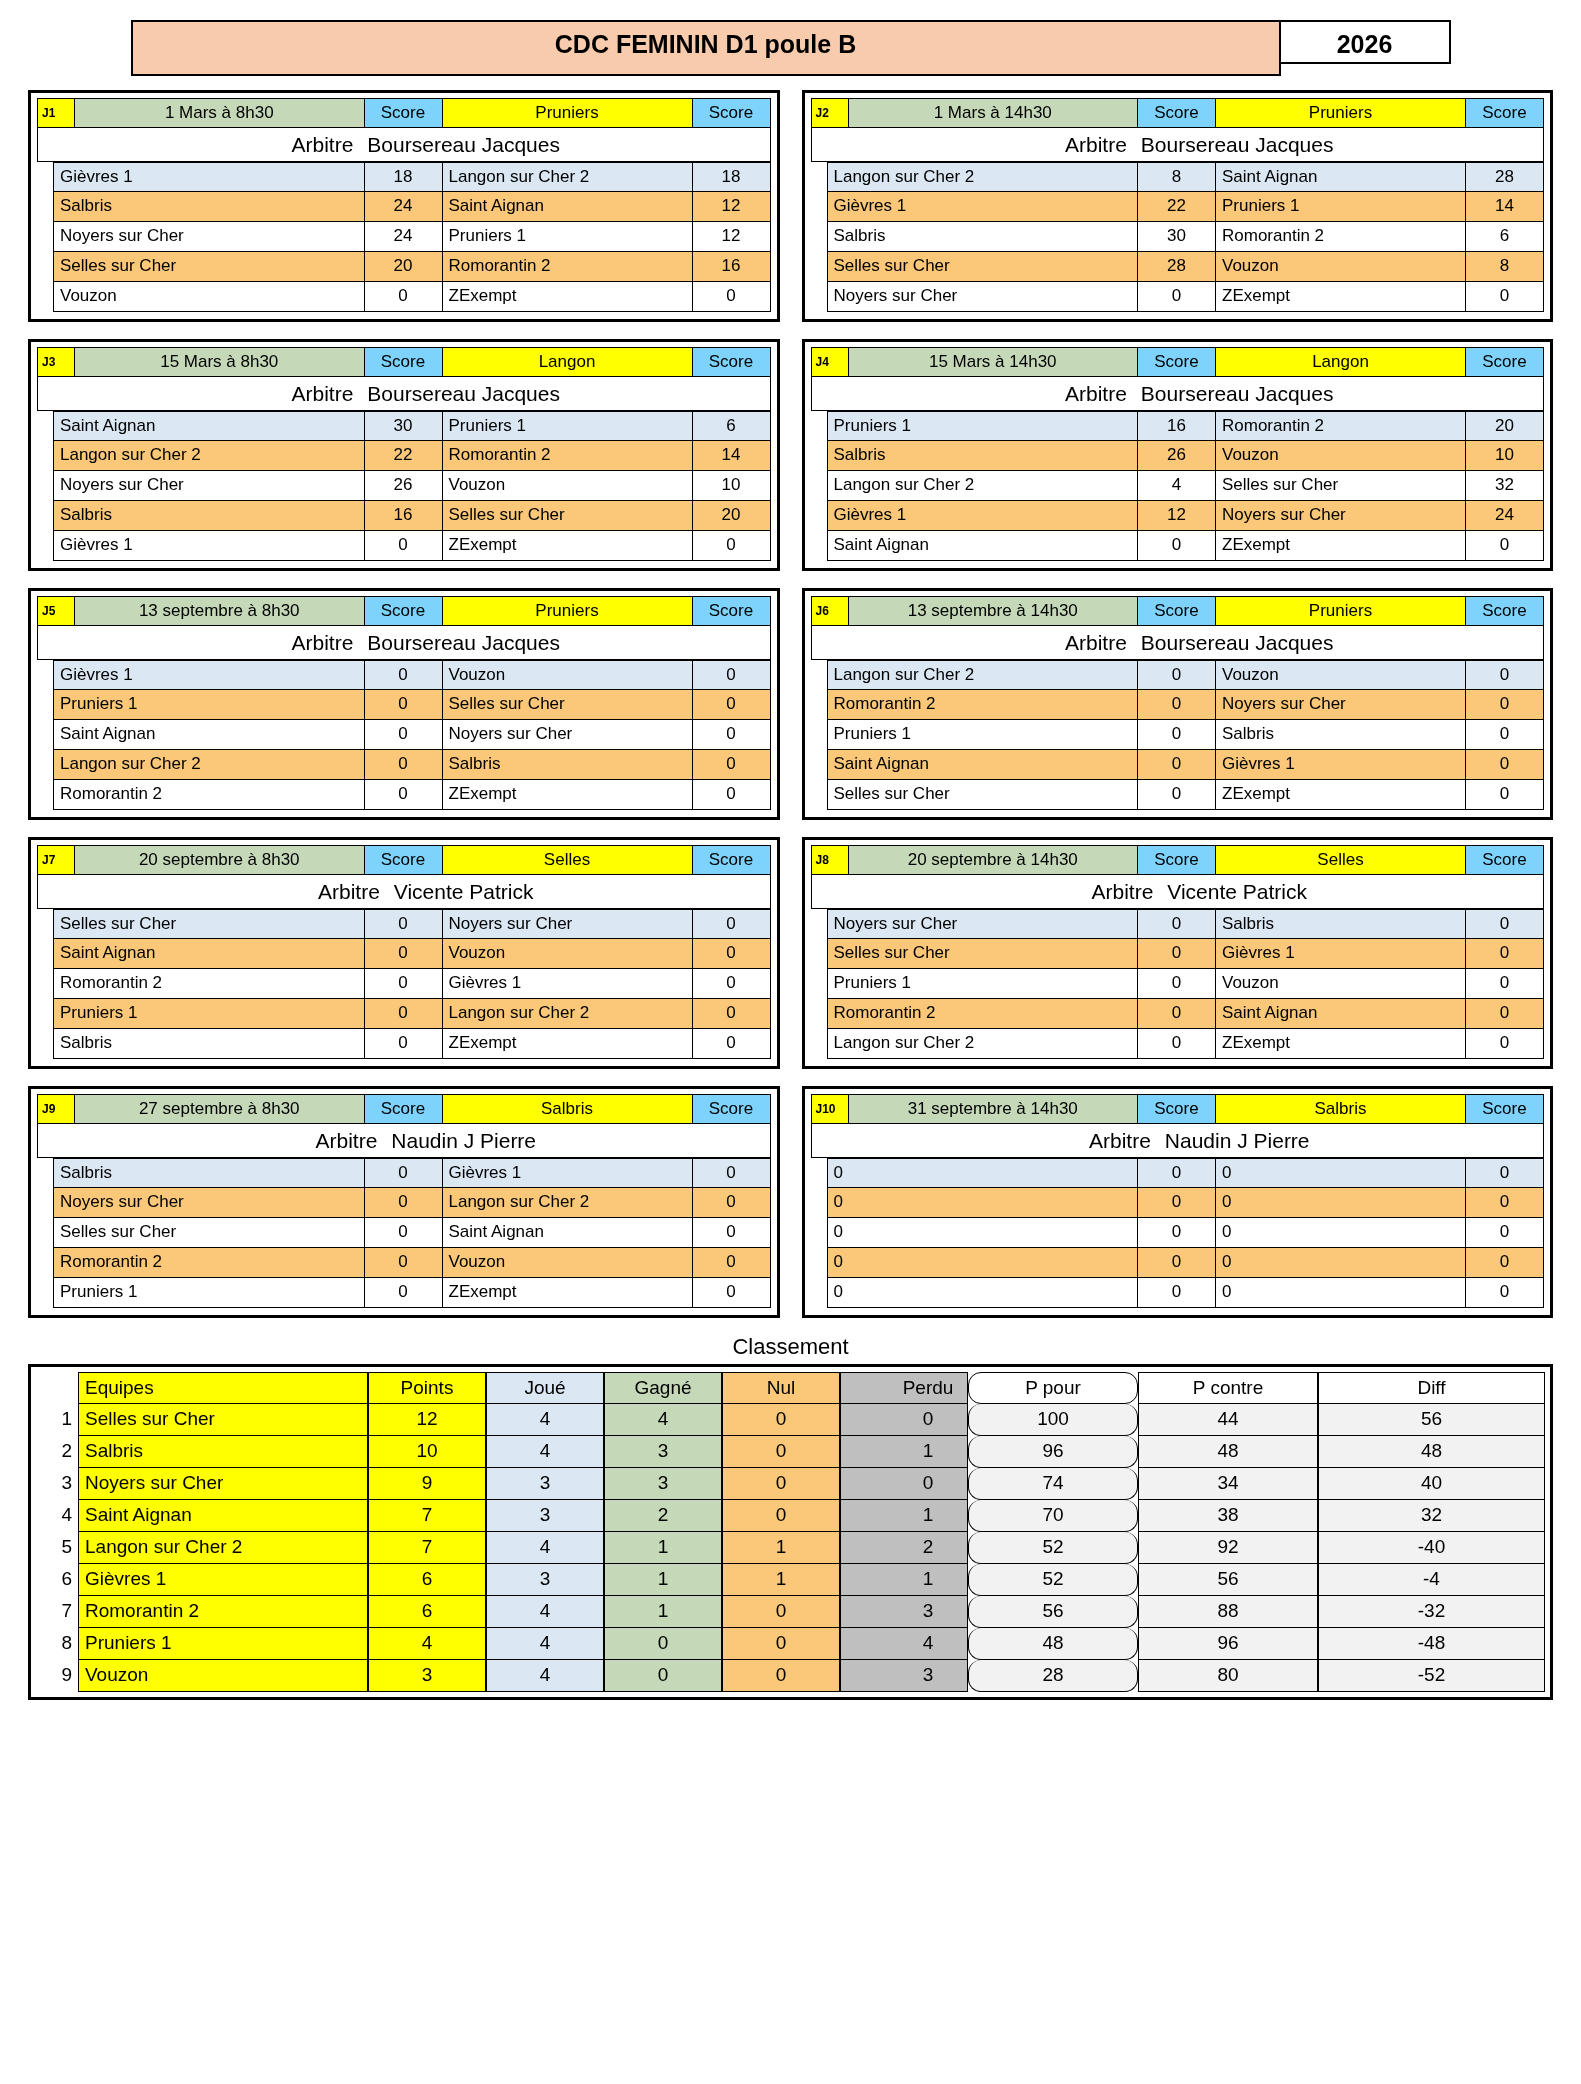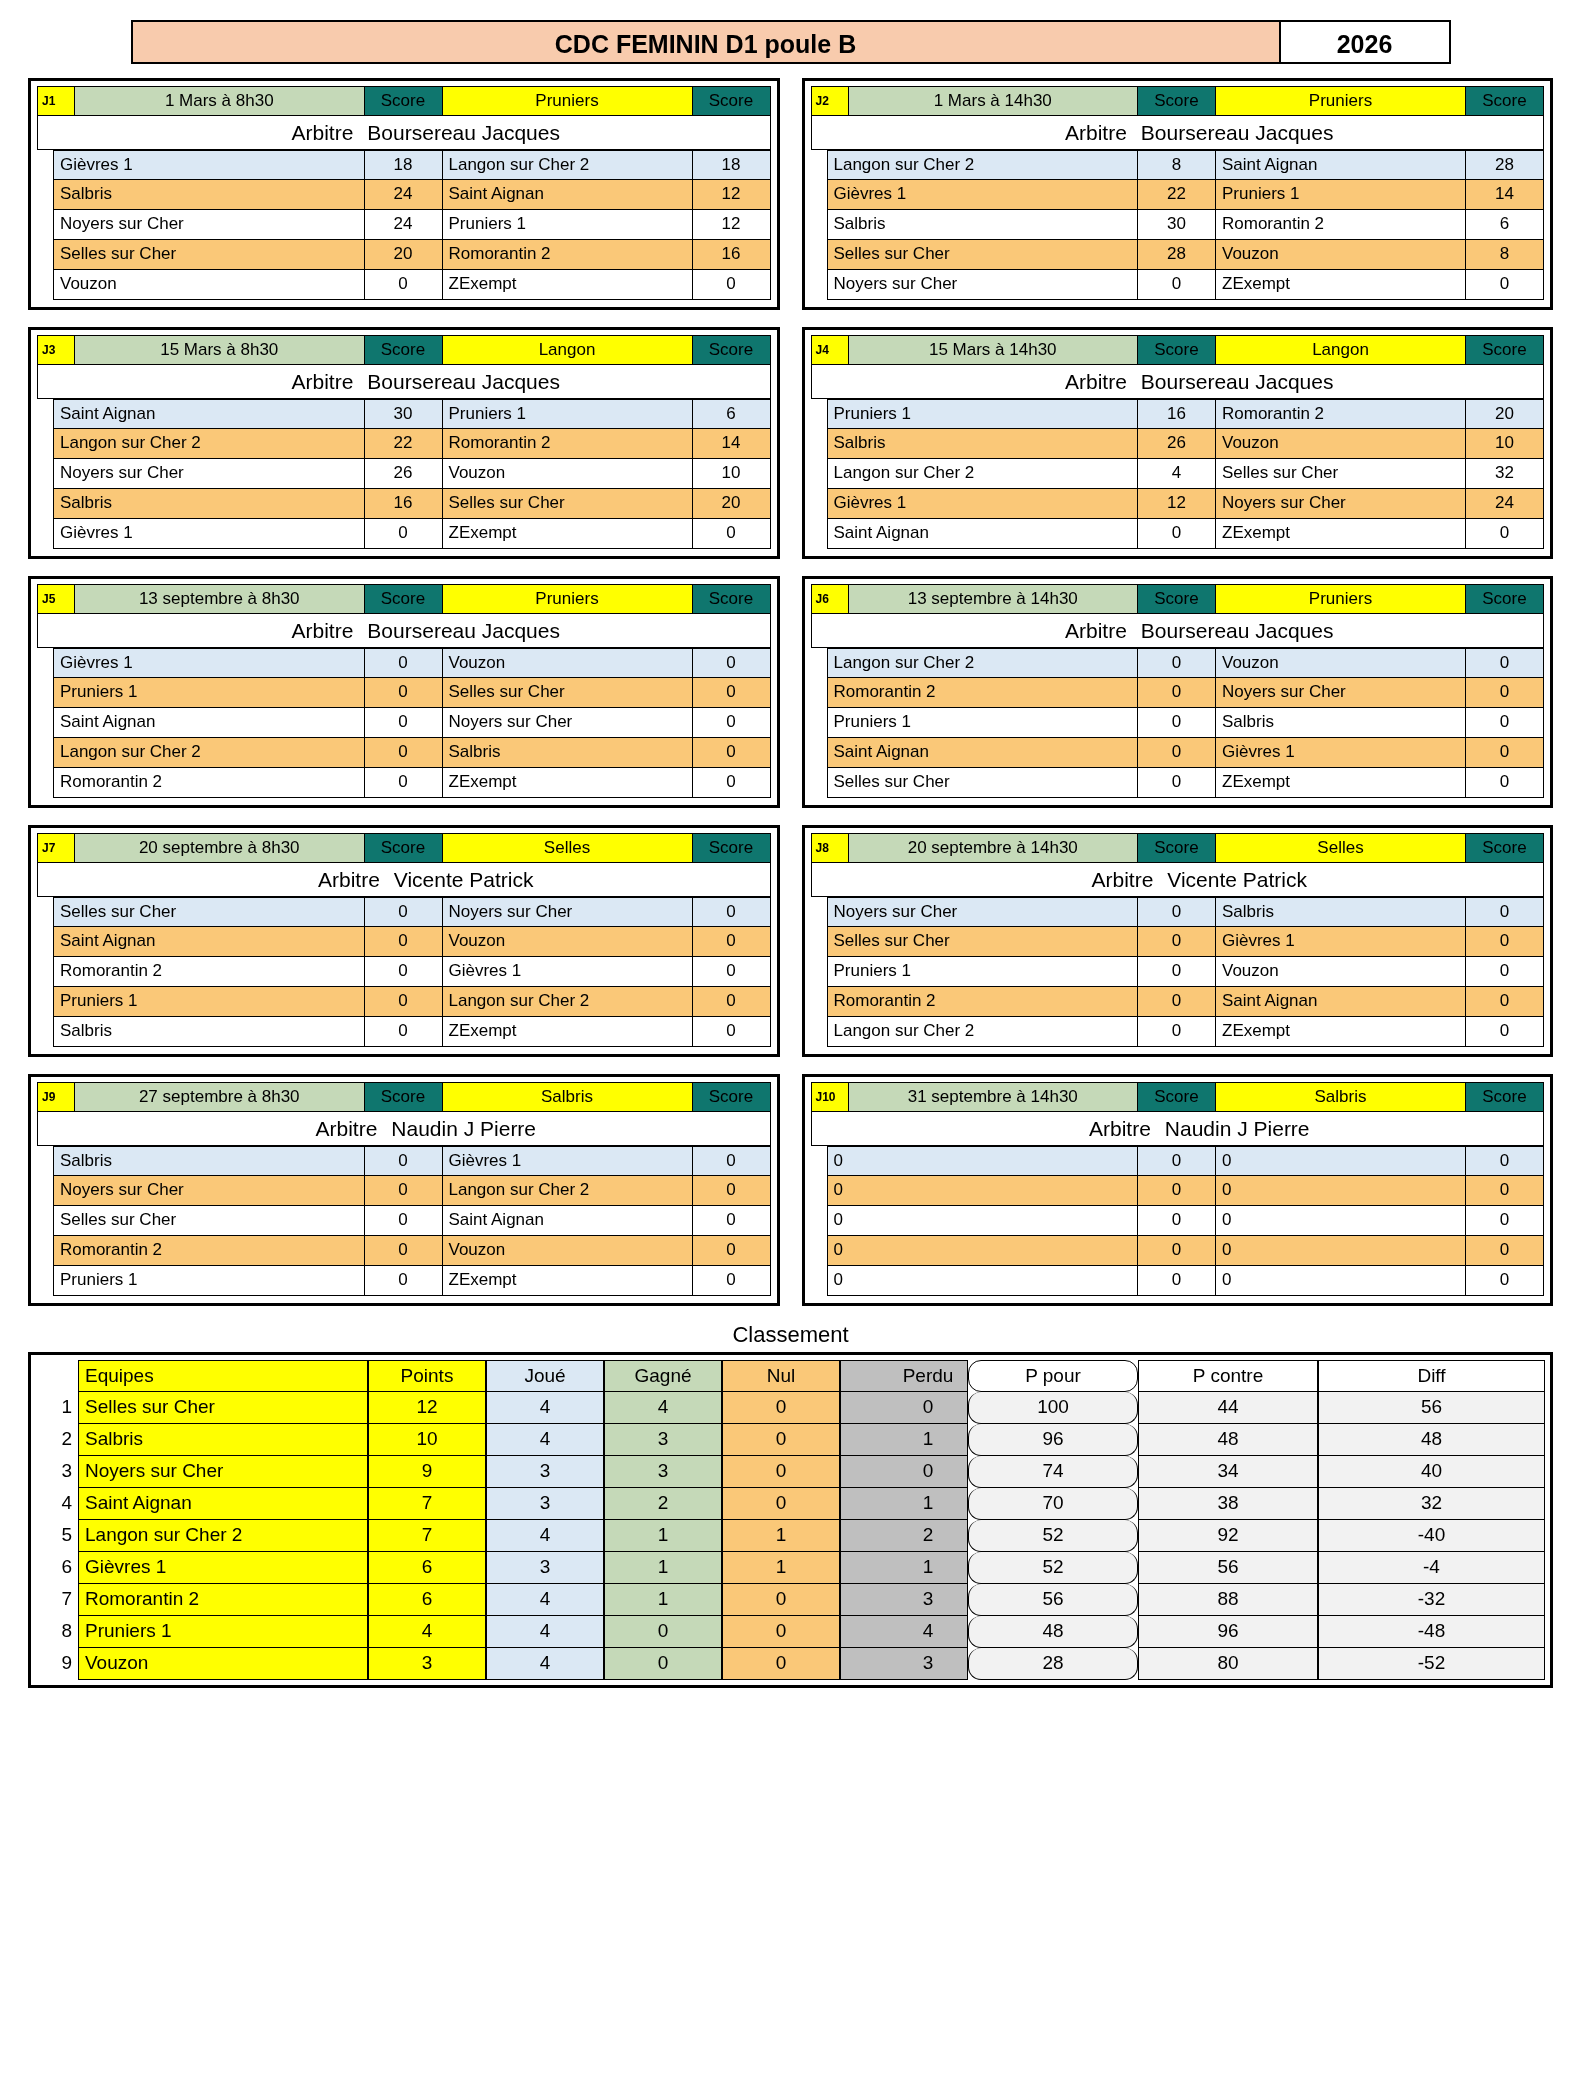--- a/index.html
+++ b/index.html
@@ -25,21 +25,21 @@
     margin:6px 0 14px 0;
   }
   .title-box{
     width:1150px;
     border:2px solid #000;
     background:#f8cbad;
     text-align:center;
     font-weight:bold;
     font-size:25px;
     line-height:44px;
-    height:44px;
+    height:56px;
     box-sizing:border-box;
   }
   .year-box{
     width:170px;
     border:2px solid #000;
     border-left:none;
     background:#ffffff;
     text-align:center;
     font-weight:bold;
     font-size:25px;
@@ -81,21 +81,21 @@
     background:#c5d9b8;
     border:1px solid #000;
     border-left:none;
     text-align:center;
     font-size:17px;
     line-height:28px;
     box-sizing:border-box;
   }
   .score-lab{
     width:78px;
-    background:#0f766e;
+    background:#7dd3fc;
     border:1px solid #000;
     border-left:none;
     text-align:center;
     font-size:17px;
     line-height:28px;
     box-sizing:border-box;
   }
   .place{
     width:250px;
     background:#ffff00;

